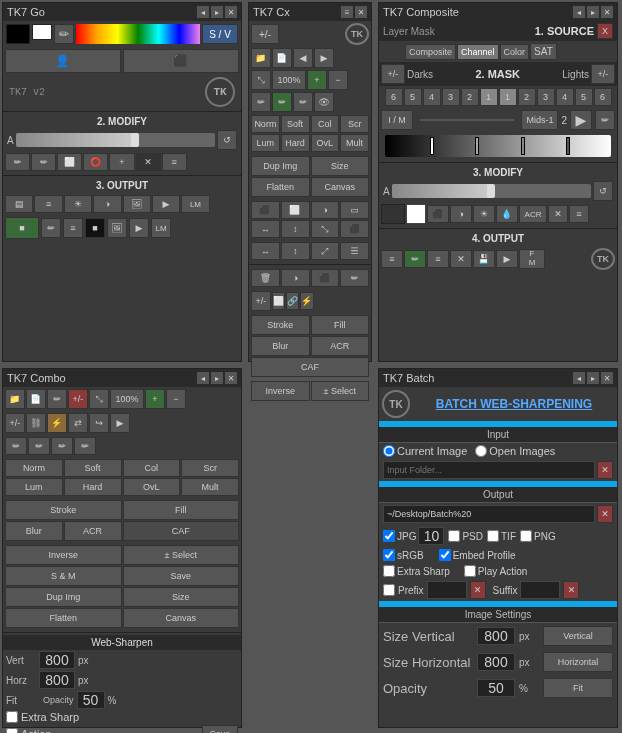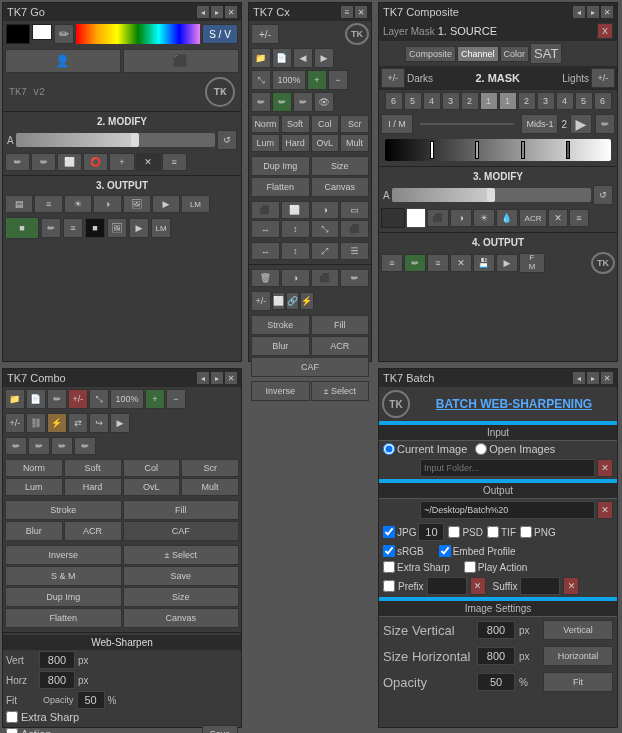--- a/index.html
+++ b/index.html
@@ -159,21 +159,21 @@
     }
 
     
     .num-input {
       background: #222;
       border: 1px solid #444;
       color: #ccc;
       width: 36px;
       height: 18px;
       text-align: center;
-      font-size: 11px;
+      font-size: 14px;
     }
 
     
     .text-input {
       background: #222;
       border: 1px solid #444;
       color: #ccc;
       height: 18px;
       font-size: 10px;
       padding: 0 3px;
@@ -256,29 +256,29 @@
       font-weight: bold;
       text-decoration: underline;
       padding: 3px 0;
     }
     .section-header {
       background: #2a2a2a;
       text-align: center;
       padding: 2px;
       color: #bbb;
       font-size: 10px;
-      border-top: 4px solid #0ea5e9;
+      border-top: 6px solid #0ea5e9;
       border-bottom: 1px solid #555;
     }
     .radio-group { display: flex; align-items: center; gap: 8px; padding: 2px 4px; }
     .radio-item { display: flex; align-items: center; gap: 2px; }
     input[type=radio] { width: 12px; height: 12px; cursor: pointer; }
 
     .output-folder-row {
-      display: flex; align-items: flex-end; padding: 2px 4px; gap: 2px; margin-left: 37px;
+      display: flex; align-items: flex-end; padding: 2px 4px; gap: 2px;
     }
     .folder-input {
       flex: 1;
       background: #222;
       border: 1px solid #444;
       color: #ccc;
       height: 18px;
       font-size: 9px;
       padding: 0 3px;
     }
@@ -491,29 +491,29 @@
     <span>TK7 Composite</span>
     <div class="panel-controls">
       <button class="panel-ctrl-btn">◂</button>
       <button class="panel-ctrl-btn">▸</button>
       <button class="panel-ctrl-btn">✕</button>
     </div>
   </div>
 
   <div class="rm-source-bar">
     <span style="font-size:10px;color:#999;">Layer Mask</span>
-    <span style="flex:1;text-align:left;font-weight:normal;color:#ddd;">1. SOURCE</span>
+    <span style="flex:1;text-align:right;font-weight:bold;color:#ddd;">1. SOURCE</span>
     <button class="btn btn-small" style="background:#8a3a3a;font-size:9px;width:16px;height:16px;">X</button>
   </div>
 
   <div class="row" style="padding:2px; gap:1px;">
     <button class="tab-btn" style="font-size:9px;padding:2px 3px;margin-left:24px;">Composite</button>
     <button class="tab-btn active" style="font-size:9px;padding:2px 3px;">Channel</button>
     <button class="tab-btn" style="font-size:9px;padding:2px 3px;">Color</button>
-    <button class="tab-btn" style="font-size:13px;padding:2px 3px;">SAT</button>
+    <button class="tab-btn" style="font-size:10px;padding:2px 3px;">SAT</button>
   </div>
 
   <div class="row" style="padding:2px; gap:2px; background:#2a2a2a;">
     <button class="btn btn-small" style="font-size:9px;width:24px;">+/-</button>
     <span style="color:#bbb;font-size:10px;">Darks</span>
     <span style="flex:1;text-align:center;font-weight:bold;color:#ddd;font-size:11px;">2. MASK</span>
     <span style="color:#bbb;font-size:10px;">Lights</span>
     <button class="btn btn-small" style="font-size:9px;width:24px;">+/-</button>
   </div>
 

